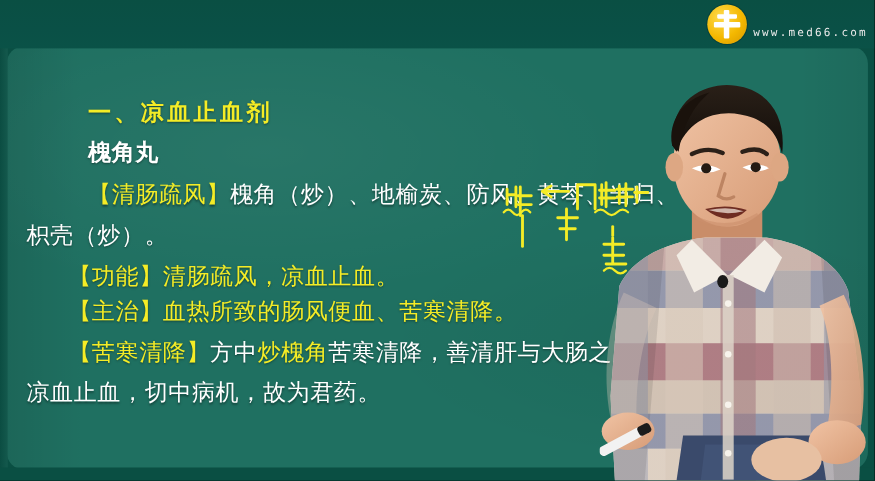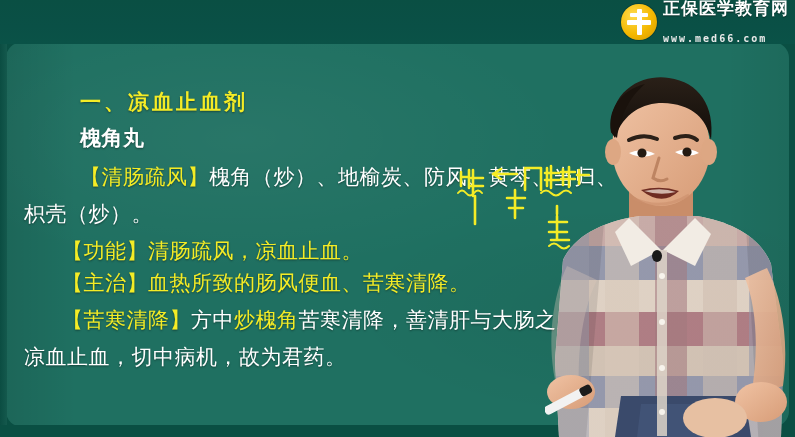--- a/index.html
+++ b/index.html
@@ -46,21 +46,20 @@
   #logo-mark .ch { position:absolute; left:6px; top:16px; width:24px; height:5px; background:#fff; border-radius:1px;}
   #logo-mark .ct { position:absolute; left:9px; top:9px; width:18px; height:4px; background:#fff; border-radius:1px;}
   #logo-text { display:flex; flex-direction:column; justify-content:center; line-height:1; }
   #logo-name {
     color:#ffffff; font-size:17px; font-weight:bold; letter-spacing:1px;
     text-shadow: 0 1px 1px rgba(0,0,0,.45);
   }
   #logo-url {
     color:#e9e9e9; font-size:10px; letter-spacing:2px; margin-top:17px;
     font-family:"DejaVu Sans Mono","Liberation Mono",monospace;
-    font-weight:bold;
   }
 
   
   #slide-panel {
     position: absolute;
     left: 6px; top: 42px;
     width: 783px; height: 385px;
     background: #1f7061;
     border-radius: 16px;
     overflow: hidden;
@@ -147,21 +146,20 @@
 
   <div id="header-band"></div>
 
   <div id="logo">
     <div id="logo-mark">
       <div class="ct"></div>
       <div class="ch"></div>
       <div class="cv"></div>
     </div>
     <div id="logo-text">
-      <div id="logo-name">正保医学教育网</div>
       <div id="logo-url">www.med66.com</div>
     </div>
   </div>
 
   <div id="left-edge"></div>
 
   <div id="slide-panel">
 
     <div id="slide-text">
 

